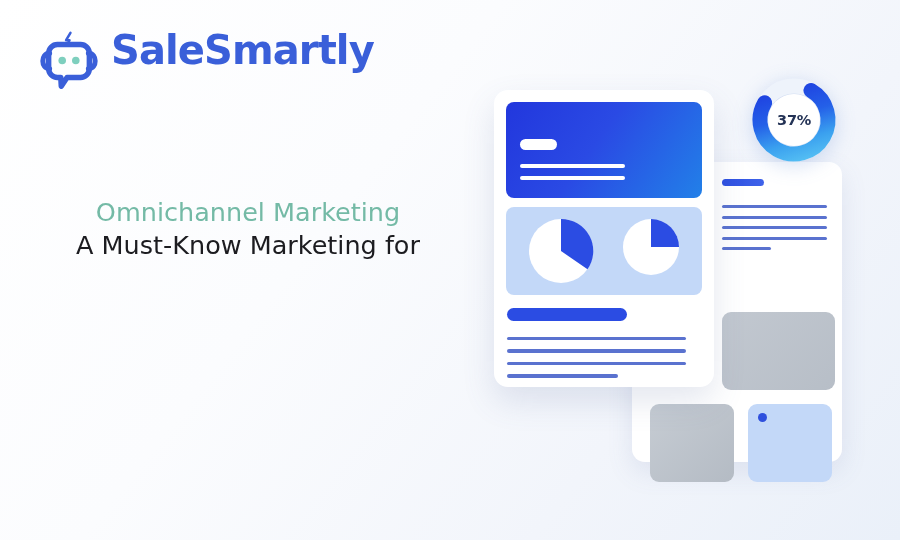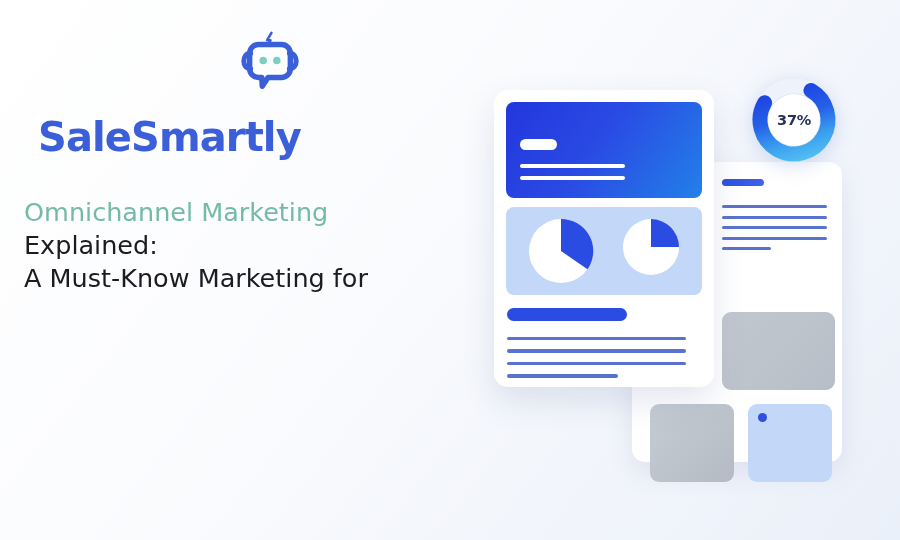--- a/index.html
+++ b/index.html
@@ -20,41 +20,41 @@
     background: linear-gradient(128deg, #ffffff 0%, #fbfcfe 38%, #f2f5fb 72%, #eaf0f9 100%);
     overflow: hidden;
   }
 
   
   #logo {
     position: absolute;
     left: 38px;
     top: 30px;
     display: flex;
-    align-items: flex-end;
-    gap: 25px;
-    flex-direction: column;
+    align-items: flex-start;
+    gap: 11px;
   }
   #logo-mark { width: 62px; height: 62px; display: block; }
   #logo-text {
     font-size: 40px;
     font-weight: bold;
     letter-spacing: -0.9px;
     color: #3a5fd9;
     line-height: 1;
     white-space: nowrap;
     font-family: "DejaVu Sans", "Liberation Sans", sans-serif;
   }
 
   
   #headline {
     position: absolute;
     left: 24px;
     top: 196px;
     width: 448px;
+    text-align: center;
     line-height: 1.30;
     font-size: 25.5px;
     font-family: "DejaVu Sans", "Liberation Sans", sans-serif;
   }
   #headline .ln { display: block; white-space: nowrap; }
   .hl-teal  { color: #74baa6; }
   .hl-dark  { color: #1c1c20; }
   .hl-blue  { color: #5070c4; }
 
   
@@ -229,21 +229,20 @@
                A9 9 0 0 1 11 40 V24 A9 9 0 0 1 20 15 Z" fill="none" stroke="#3a5fd9" stroke-width="5.6" stroke-linejoin="round"></path>
 
       <circle cx="25" cy="31.5" r="3.9" fill="#7ecfbe"></circle>
       <circle cx="39" cy="31.5" r="3.9" fill="#7ecfbe"></circle>
     </svg>
     <span id="logo-text">SaleSmartly</span>
   </div>
 
   <div id="headline">
     <span class="ln hl-teal">Omnichannel Marketing</span>
-    <span class="ln hl-dark">Explained:</span>
     <span class="ln hl-dark">A Must-Know Marketing for</span>
   </div>
 
   <div id="art">
 
     <div id="back-card">
       <div class="pill"></div>
       <div class="lines">
         <i></i>
         <i></i>

